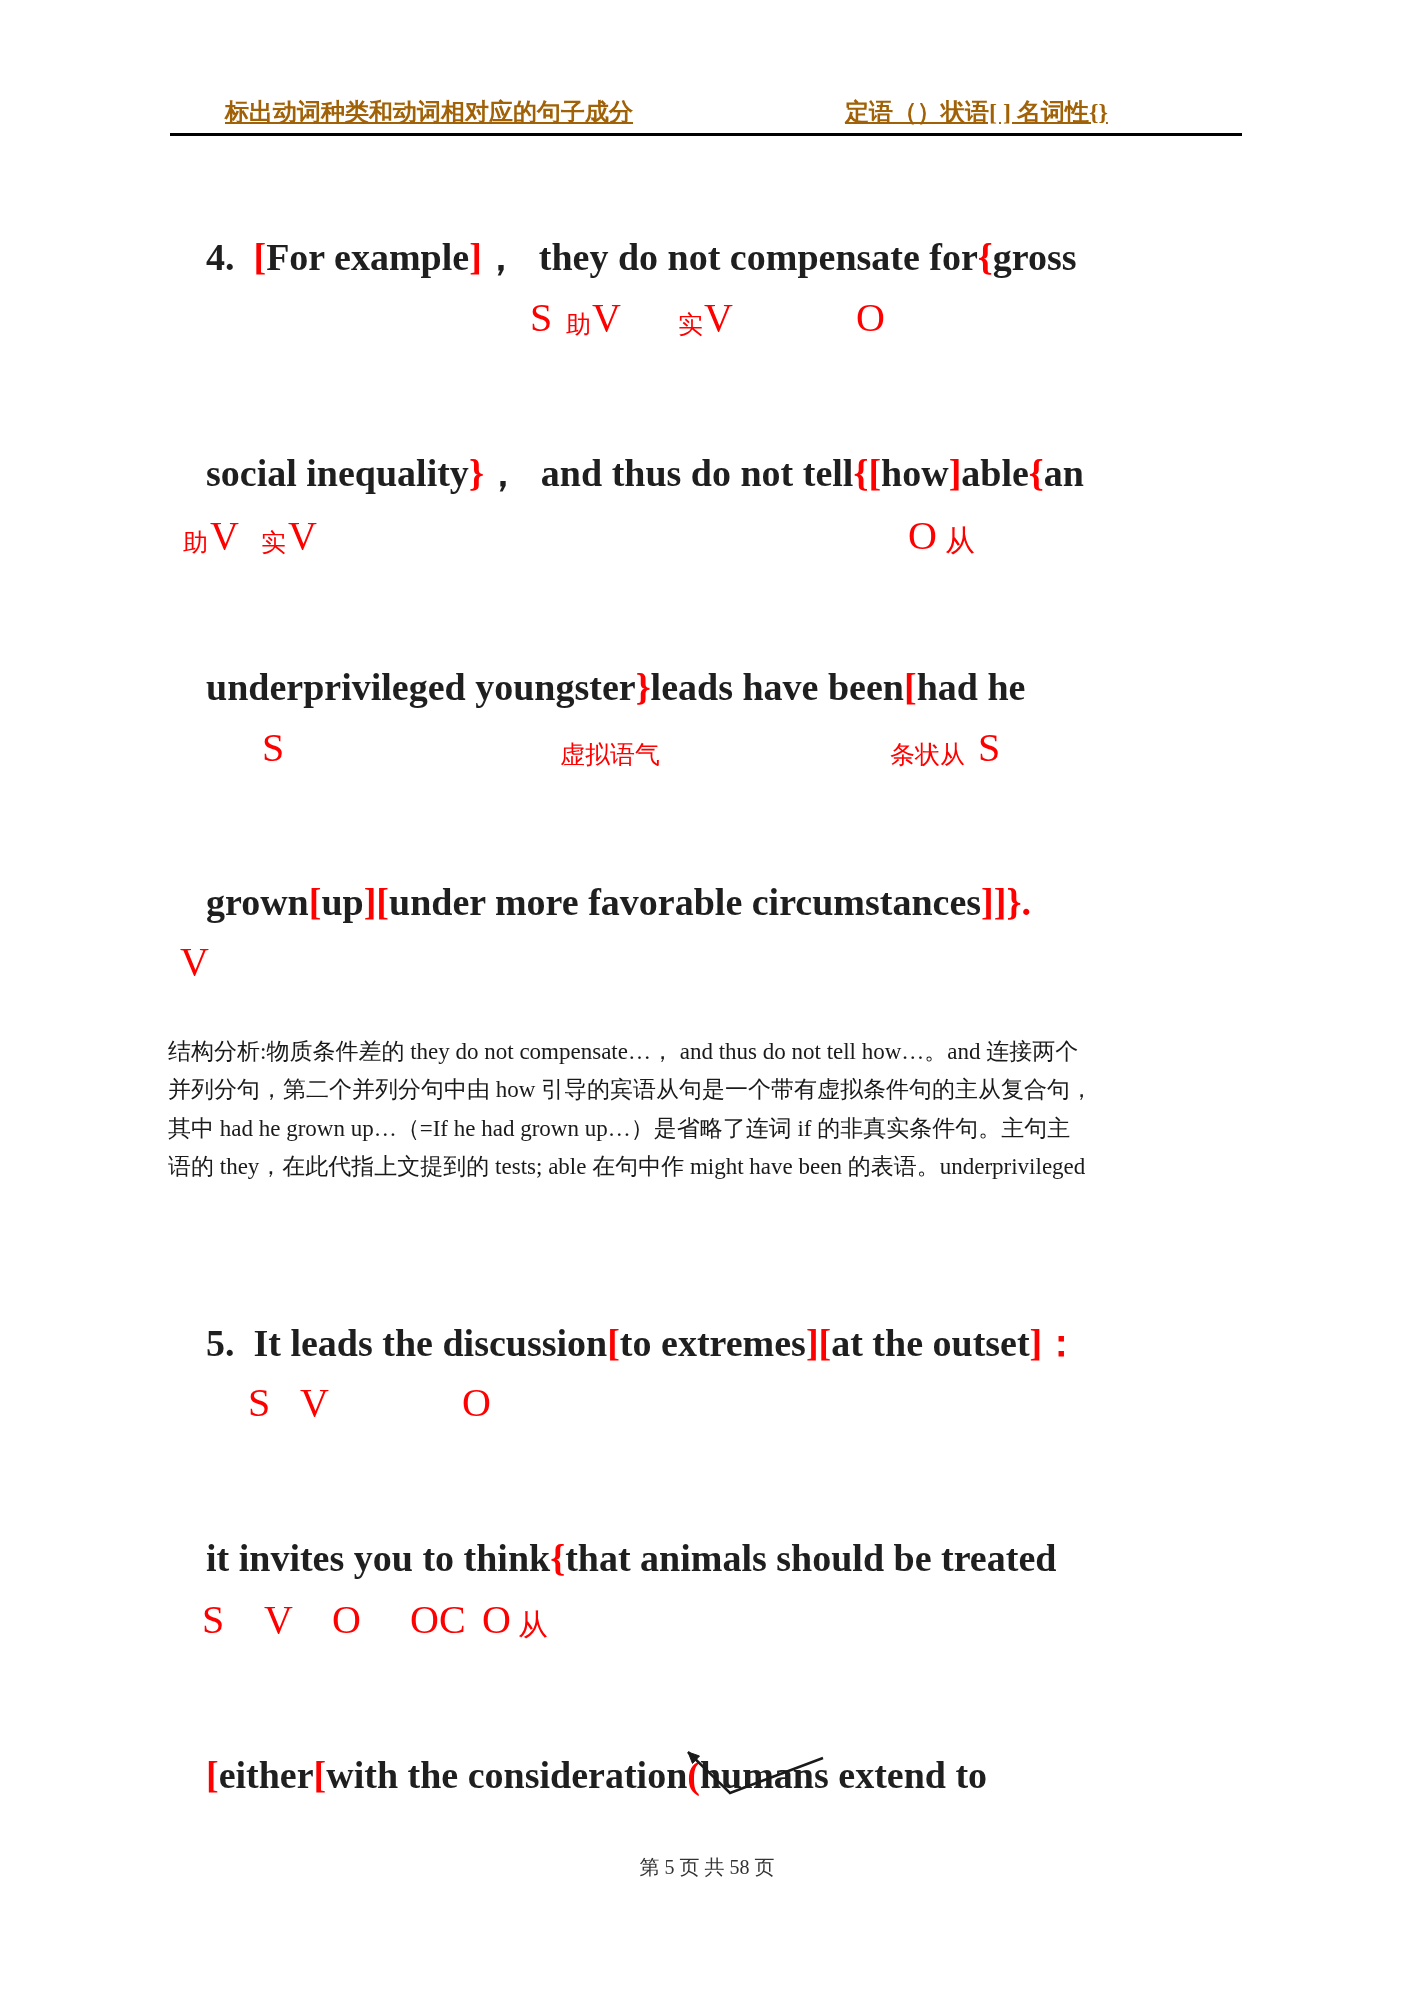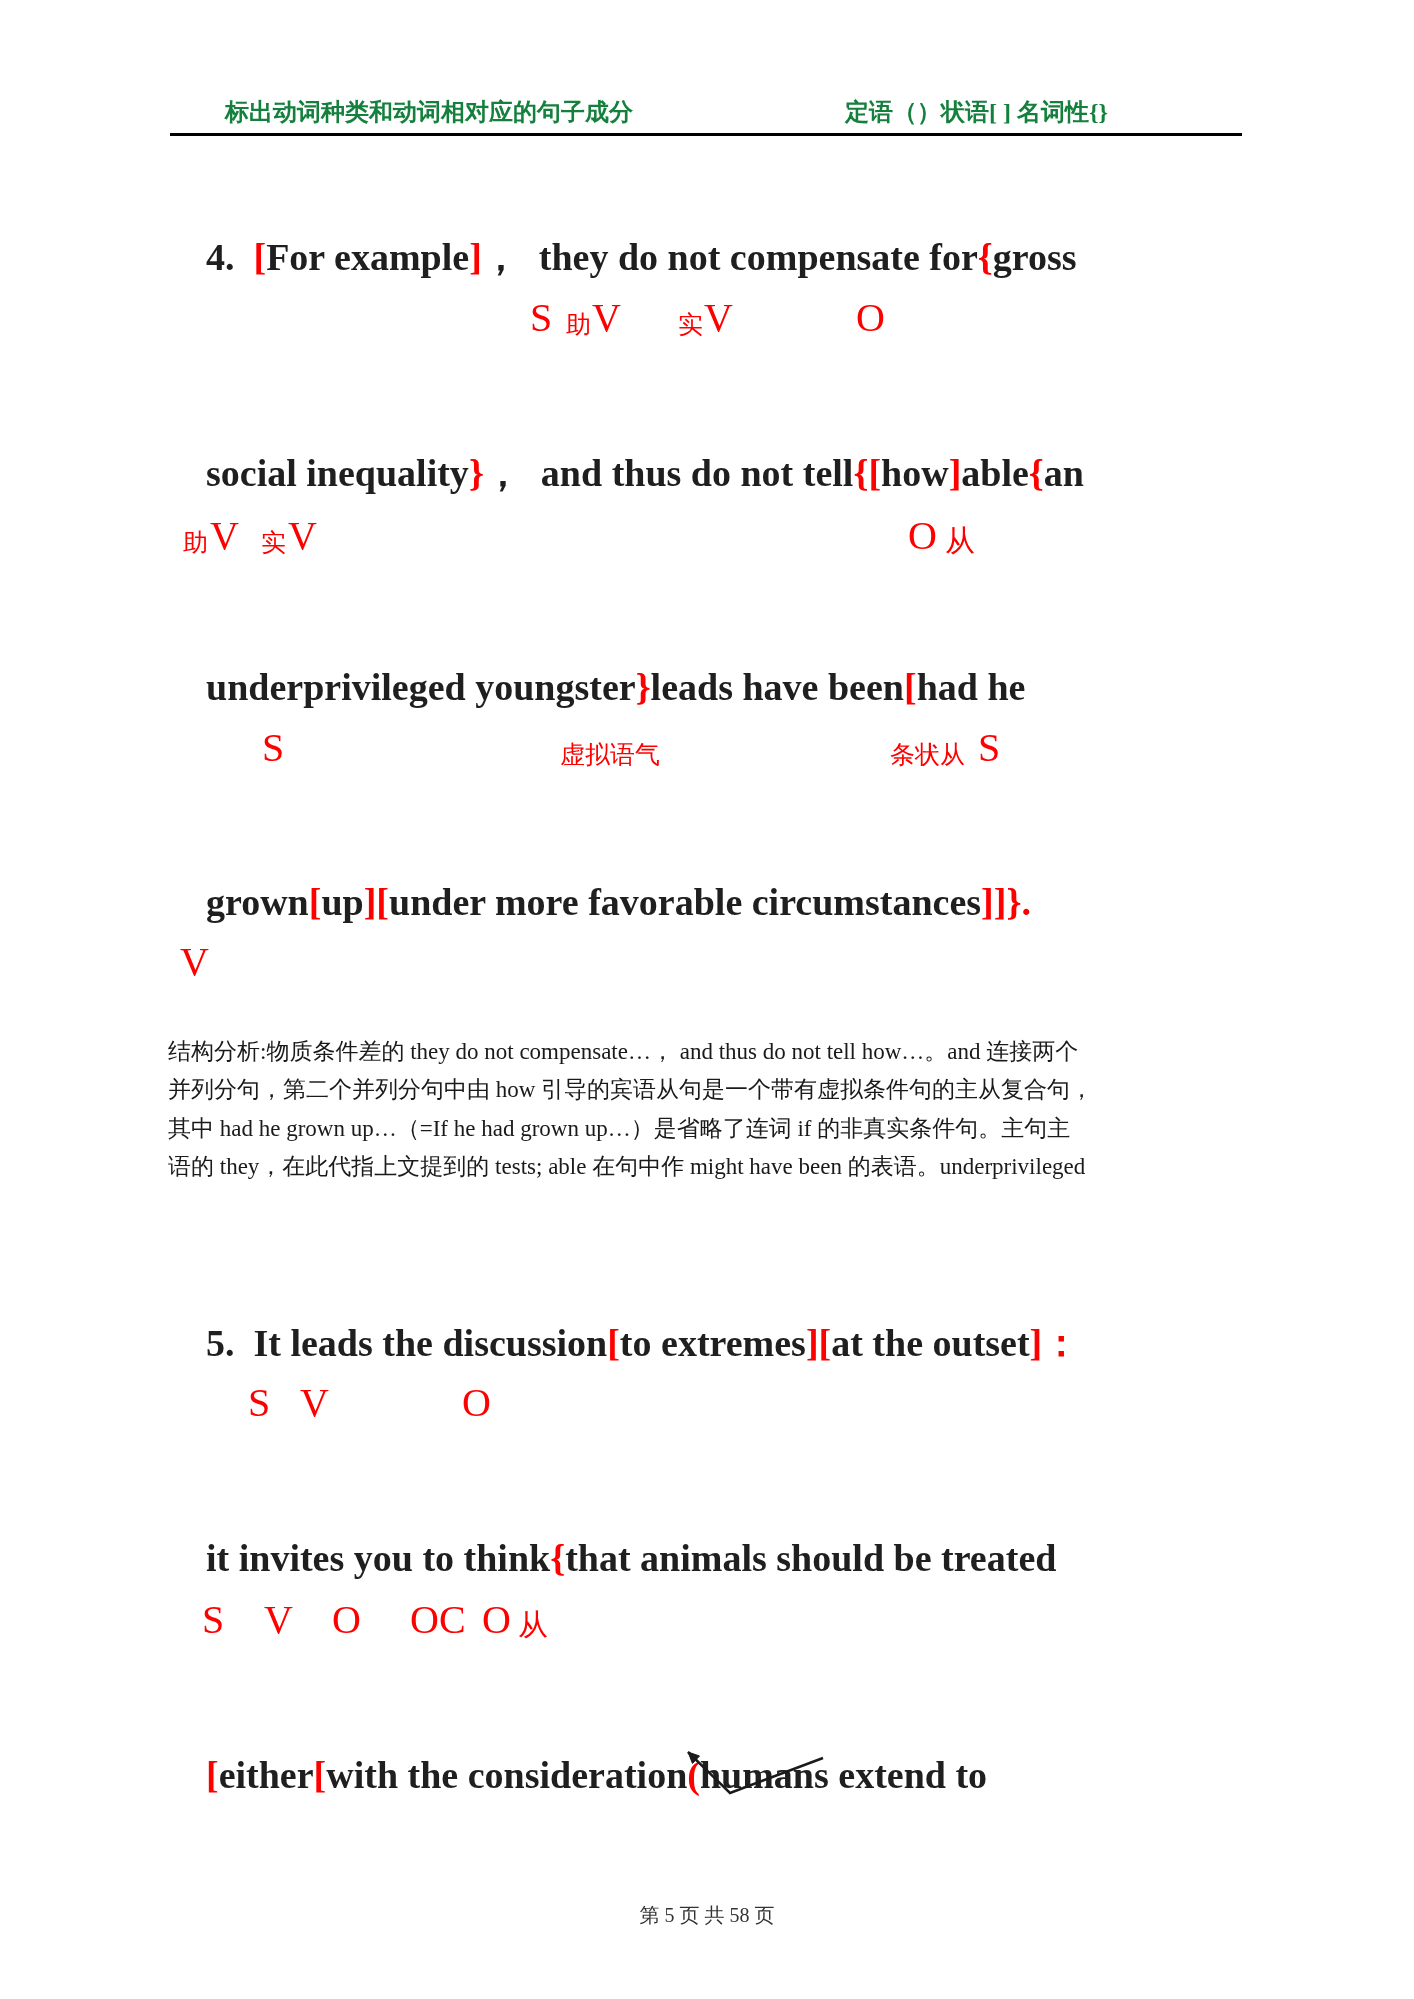--- a/index.html
+++ b/index.html
@@ -5,21 +5,21 @@
   html,body{margin:0;padding:0;background:#ffffff;}
   #page{
     position:relative;
     width:1414px;height:1999px;
     background:#ffffff;
     font-family:"Liberation Serif","DejaVu Serif",serif;
     color:#1f1f1f;
     overflow:hidden;
   }
   
-  .hdr{position:absolute;font-size:24px;font-weight:bold;white-space:pre;color:#15803d;}
+  .hdr{position:absolute;font-size:24px;font-weight:bold;white-space:pre;color:#a16207;text-decoration:underline;}
   #hdr-rule{position:absolute;left:170px;top:133px;width:1072px;height:3px;background:#000;}
   
   .line{
     position:absolute;left:168px;width:1200px;
     font-size:38px;font-weight:bold;line-height:1.25;
     white-space:pre;color:#1f1f1f;
   }
   .line .k{color:#1f1f1f;}
   .line .r{color:#ff0000;}
   
@@ -30,21 +30,21 @@
   .azb{font-size:30px;top:9px;}
   
   .ana{
     position:absolute;left:168px;width:1080px;
     font-size:23px;line-height:38.5px;color:#1a1a1a;
     white-space:pre;
   }
   
   #footer{
     position:absolute;left:0;top:1854px;width:1414px;
-    text-align:center;font-size:20px;color:#333;white-space:pre;margin-top:48px;
+    text-align:center;font-size:20px;color:#333;white-space:pre;
   }
   #arrow-svg{position:absolute;left:660px;top:1738px;}
 </style>
 </head>
 <body>
 
 <div id="page">
 
   <div class="hdr" style="left:225px;top:96px">标出动词种类和动词相对应的句子成分</div>
   <div class="hdr" style="left:845px;top:96px">定语（）状语[ ] 名词性{}</div>

